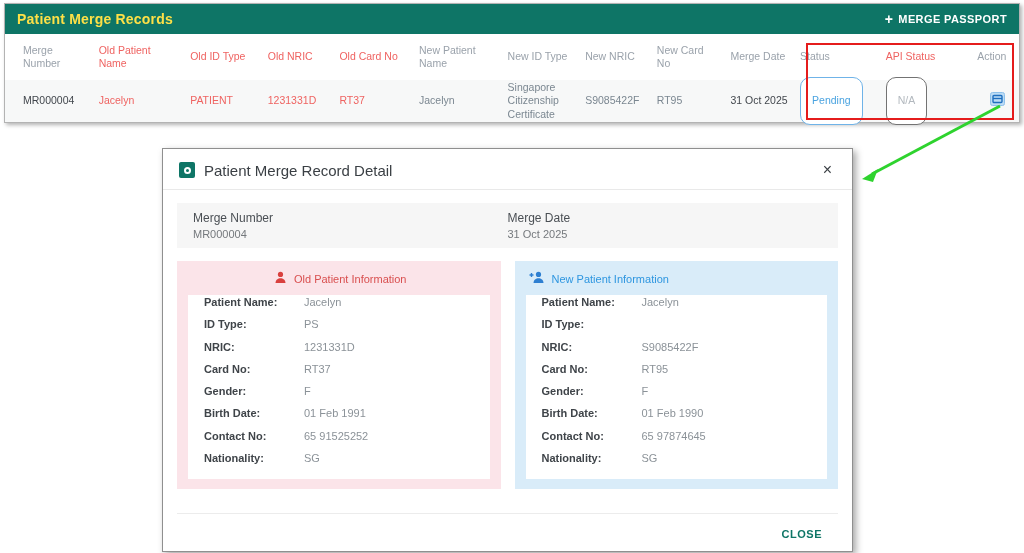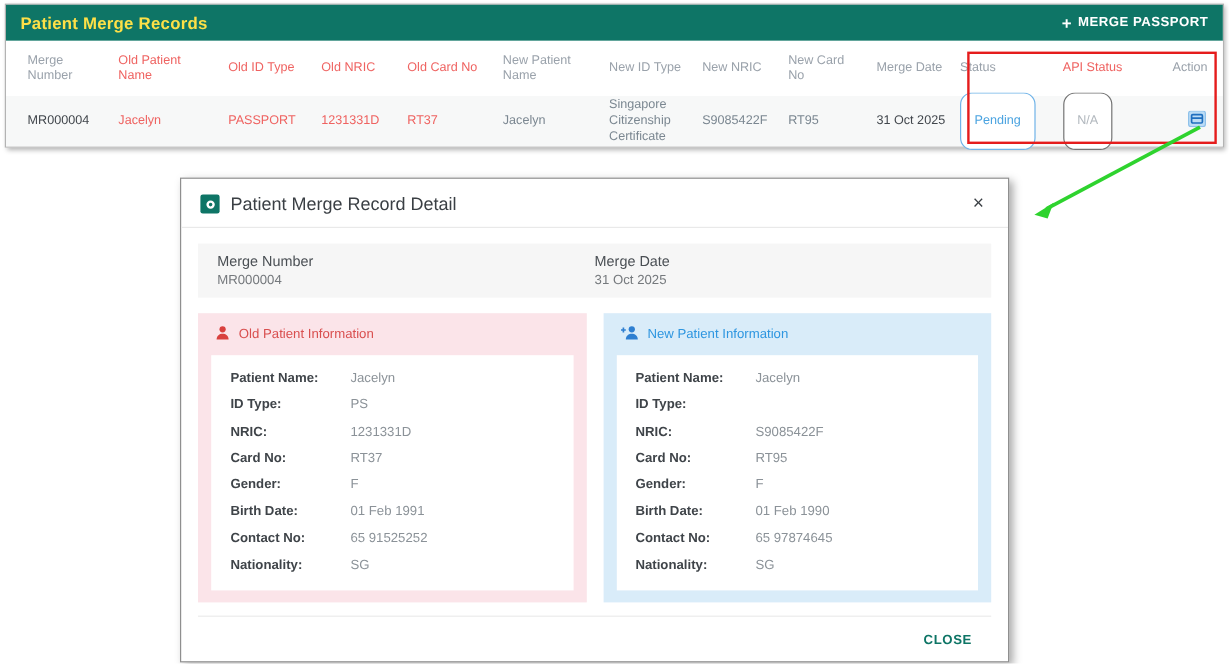--- a/index.html
+++ b/index.html
@@ -38,44 +38,44 @@
   .action-icon{display:inline-block;cursor:pointer;vertical-align:middle;}
 
   
   .annot-box{position:absolute;left:806px;top:43px;width:208px;height:77px;
     border:2px solid var(--annot-red);pointer-events:none;z-index:5;}
   
   .arrow-svg{position:absolute;left:0;top:0;width:1024px;height:553px;
     pointer-events:none;z-index:6;}
 
   
-  .modal{position:absolute;left:150px;top:148px;width:691px;height:404px;background:#fff;
+  .modal{position:absolute;left:162px;top:148px;width:691px;height:404px;background:#fff;
     border:1px solid #8f8f8f;box-shadow:3px 3px 7px rgba(0,0,0,.35);z-index:4;
     display:flex;flex-direction:column;}
   .modal-header{display:flex;align-items:center;padding:11px 16px 9px;gap:9px;}
   .modal-title{font-size:15px;color:#3a3f44;flex:1;}
   .record-icon{width:16px;height:16px;background:var(--teal);border-radius:2px;
     display:inline-flex;align-items:center;justify-content:center;}
   .record-icon i{width:7px;height:7px;border:2px solid #fff;border-radius:50%;display:block;}
   .modal-close{font-size:16px;color:#3a3f44;cursor:pointer;background:none;border:none;
     line-height:1;font-family:inherit;padding:2px 4px;}
   .modal-hr{border-top:1px solid #e9e9e9;}
   .modal-body{padding:13px 14px 0;flex:1;display:flex;flex-direction:column;}
   .info-strip{background:#f6f6f6;padding:8px 16px;display:flex;}
   .info-col{width:50%;}
   .info-label{font-size:12px;color:#4a4f54;margin-bottom:3px;}
   .info-value{font-size:11px;color:#75797d;}
   .panels{display:flex;gap:14px;margin-top:13px;}
   .panel{flex:1;padding:10px 11px;}
   .panel-old{background:var(--pink-bg);}
   .panel-new{background:var(--blue-bg);}
   .panel-head{display:flex;align-items:center;gap:7px;font-size:11px;margin-bottom:9px;padding-left:3px;}
-  .panel-old .panel-head{color:#d94f4f;}
+  .panel-old .panel-head{color:#d94f4f;justify-content:center;}
   .panel-new .panel-head{color:#2e96e0;}
-  .panel-card{background:#fff;padding:12px 16px 6px;}
+  .panel-card{background:#fff;padding:0 16px 6px;}
   .field-row{display:flex;margin-bottom:8px;font-size:11px;line-height:1.3;}
   .field-label{width:100px;font-weight:bold;color:#3f4449;}
   .field-value{color:#8b9298;flex:1;}
   .modal-footer{margin-top:auto;border-top:1px solid #ececec;padding:10px 16px 9px;
     text-align:right;}
   .close-link{color:var(--teal);font-size:11px;font-weight:bold;letter-spacing:.5px;
     cursor:pointer;background:none;border:none;font-family:inherit;}
 </style>
 </head>
 <body>
@@ -101,21 +101,21 @@
       <div class="cell c8">New NRIC</div>
       <div class="cell c9">New Card No</div>
       <div class="cell c10">Merge Date</div>
       <div class="cell c11">Status</div>
       <div class="cell c12 red-txt">API Status</div>
       <div class="cell c13">Action</div>
     </div>
     <div class="tbl-row">
       <div class="cell c1 dark-txt">MR000004</div>
       <div class="cell c2 red-txt">Jacelyn</div>
-      <div class="cell c3 red-txt">PASSPORT</div>
+      <div class="cell c3 red-txt">PATIENT</div>
       <div class="cell c4 red-txt">1231331D</div>
       <div class="cell c5 red-txt">RT37</div>
       <div class="cell c6">Jacelyn</div>
       <div class="cell c7">Singapore Citizenship Certificate</div>
       <div class="cell c8">S9085422F</div>
       <div class="cell c9">RT95</div>
       <div class="cell c10 dark-txt">31 Oct 2025</div>
       <div class="cell c11">
         <span class="pill pill-pending">Pending</span>
       </div>

